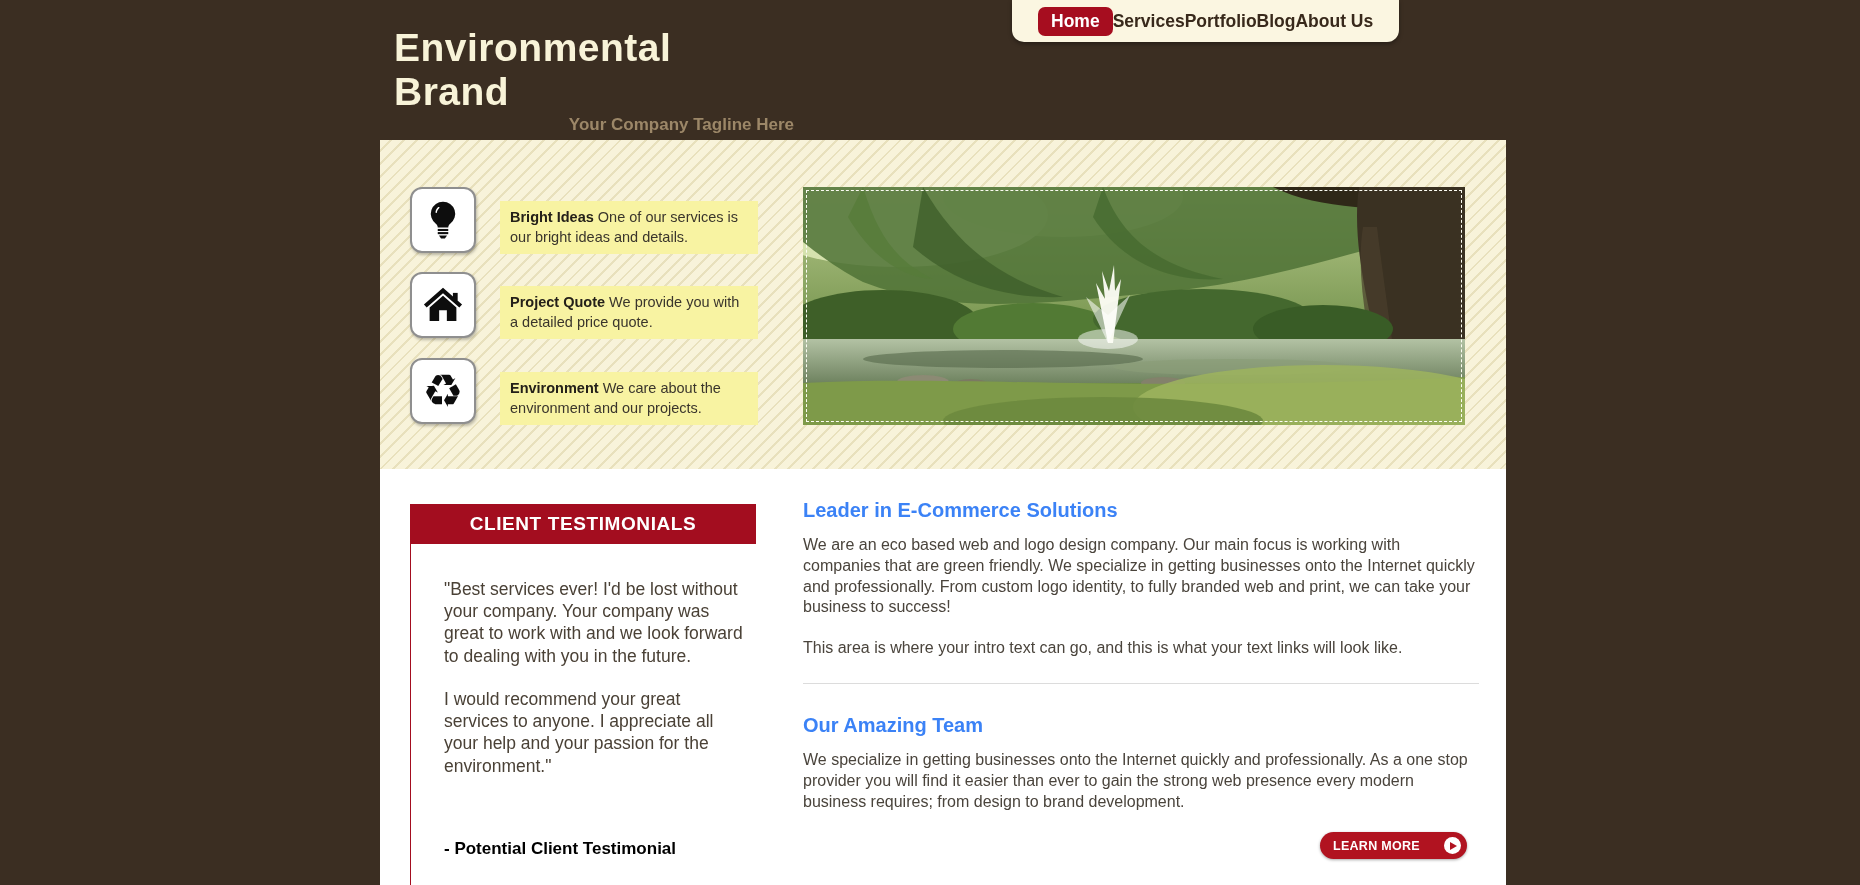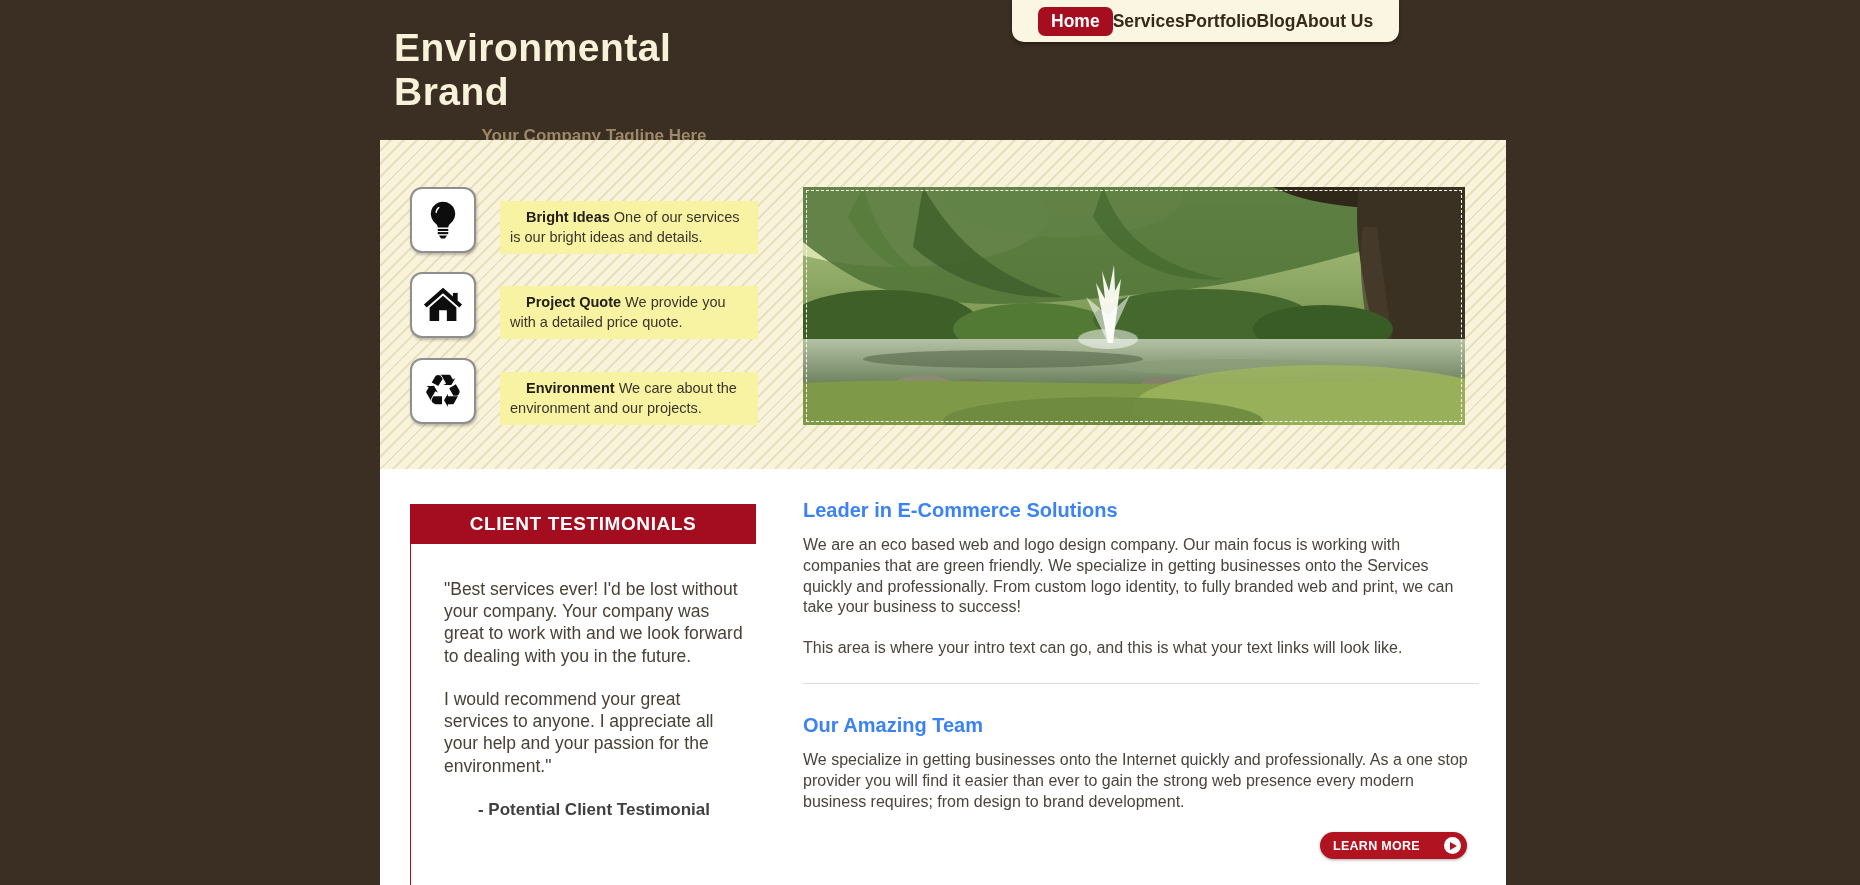--- a/index.html
+++ b/index.html
@@ -6,21 +6,21 @@
   html,body { background:#2e2419; }
   .page {
     position:relative; width:1860px; height:885px; overflow:hidden;
     background:#3b2e22;
     font-family:"Liberation Sans", sans-serif;
   }
 
   
   .logo-block { position:absolute; left:394px; top:26px; width:400px; }
   .logo { font-size:39px; font-weight:bold; color:#f8f3d8; letter-spacing:.5px; }
-  .tagline { text-align:center; font-size:17px; font-weight:bold; color:#9c8768; margin-top:12px; }
+  .tagline { text-align:right; font-size:17px; font-weight:bold; color:#9c8768; margin-top:1px; }
 
   .navbar {
     position:absolute; left:1012px; top:0; height:42px;
     background:#fbf6e1; border-radius:0 0 12px 12px;
     display:flex; align-items:center; padding:0 26px;
     box-shadow:0 2px 4px rgba(0,0,0,.35);
   }
   .nav-item { font-size:17.5px; font-weight:bold; color:#38291b; cursor:pointer; white-space:nowrap; }
   .nav-item.active { background:#a60d1f; color:#fff; padding:4px 13px; border-radius:7px; }
 
@@ -42,21 +42,21 @@
     display:flex; align-items:center; justify-content:center;
     box-shadow:1px 2px 3px rgba(0,0,0,.25);
   }
   .icon-box svg { display:block; }
   .recycle-glyph { font-family:"DejaVu Sans", sans-serif; font-size:46px; line-height:1; color:#0d0d0d; }
   .feature-text {
     position:absolute; left:90px; top:14px; width:258px;
     background:#f8f3a2; padding:7px 10px;
     font-size:14.5px; color:#3a352c; line-height:1.35;
   }
-  .feat-title { font-weight:bold; color:#242019;margin-left:16px; }
+  .feat-title { font-weight:bold; color:#242019; }
 
   .hero { position:absolute; left:423px; top:47px; width:662px; height:238px; }
   .hero svg { display:block; }
   .hero::after {
     content:""; position:absolute; inset:3px;
     border:1px dashed #fdfdf4; pointer-events:none;
   }
 
   .bottom-section { position:absolute; top:329px; left:0; right:0; bottom:0; background:#ffffff; }
 
@@ -66,21 +66,21 @@
     background:#a30d1f; color:#fff; font-weight:bold; font-size:19px;
     text-align:center; letter-spacing:.6px; padding:9px 0;
   }
   .testi-body {
     border-left:1px solid #a30d1f;
     padding:34px 12px 20px 33px;
     color:#4a4136; font-size:17.5px; line-height:1.27;
     min-height:342px;
   }
   .testi-body p { margin-bottom:21px; }
-  .attribution { color:#404040; font-weight:bold; font-size:17px; text-align:center; margin-top:22px; }
+  .attribution { color:#000000; font-weight:bold; font-size:17px; text-align:left; margin-top:61px; }
 
   
   .main-col { position:absolute; left:423px; top:30px; width:676px; }
   .section-heading { font-size:20px; font-weight:bold; color:#3b82f6; margin:0 0 13px; }
   .body-text { font-size:16px; color:#4a443c; line-height:1.3; margin:0 0 20px; }
   .divider { border:none; border-top:1px solid #dcdcdc; margin:24px 0 30px; }
   .learn-more-row { text-align:right; margin-top:8px; padding-right:12px; }
   .learn-more {
     display:inline-flex; align-items:center; gap:24px;
     background:#b11320; color:#fff; font-weight:bold; font-size:12.5px;
@@ -216,21 +216,21 @@
         <div class="testi-header">CLIENT TESTIMONIALS</div>
         <div class="testi-body">
           <p>"Best services ever! I'd be lost without your company. Your company was great to work with and we look forward to dealing with you in the future.</p>
           <p>I would recommend your great services to anyone. I appreciate all your help and your passion for the environment."</p>
           <div class="attribution">- Potential Client Testimonial</div>
         </div>
       </div>
 
       <div class="main-col">
         <h1 class="section-heading">Leader in E-Commerce Solutions</h1>
-        <p class="body-text">We are an eco based web and logo design company. Our main focus is working with companies that are green friendly. We specialize in getting businesses onto the Services quickly and professionally. From custom logo identity, to fully branded web and print, we can take your business to success!</p>
+        <p class="body-text">We are an eco based web and logo design company. Our main focus is working with companies that are green friendly. We specialize in getting businesses onto the Internet quickly and professionally. From custom logo identity, to fully branded web and print, we can take your business to success!</p>
         <p class="body-text">This area is where your intro text can go, and this is what your text links will look like.</p>
         <hr class="divider">
         <h2 class="section-heading">Our Amazing Team</h2>
         <p class="body-text">We specialize in getting businesses onto the Internet quickly and professionally. As a one stop provider you will find it easier than ever to gain the strong web presence every modern business requires; from design to brand development.</p>
         <div class="learn-more-row">
           <button class="learn-more">
             <span>LEARN MORE</span>
             <span class="play-circle"></span>
           </button>
         </div>

